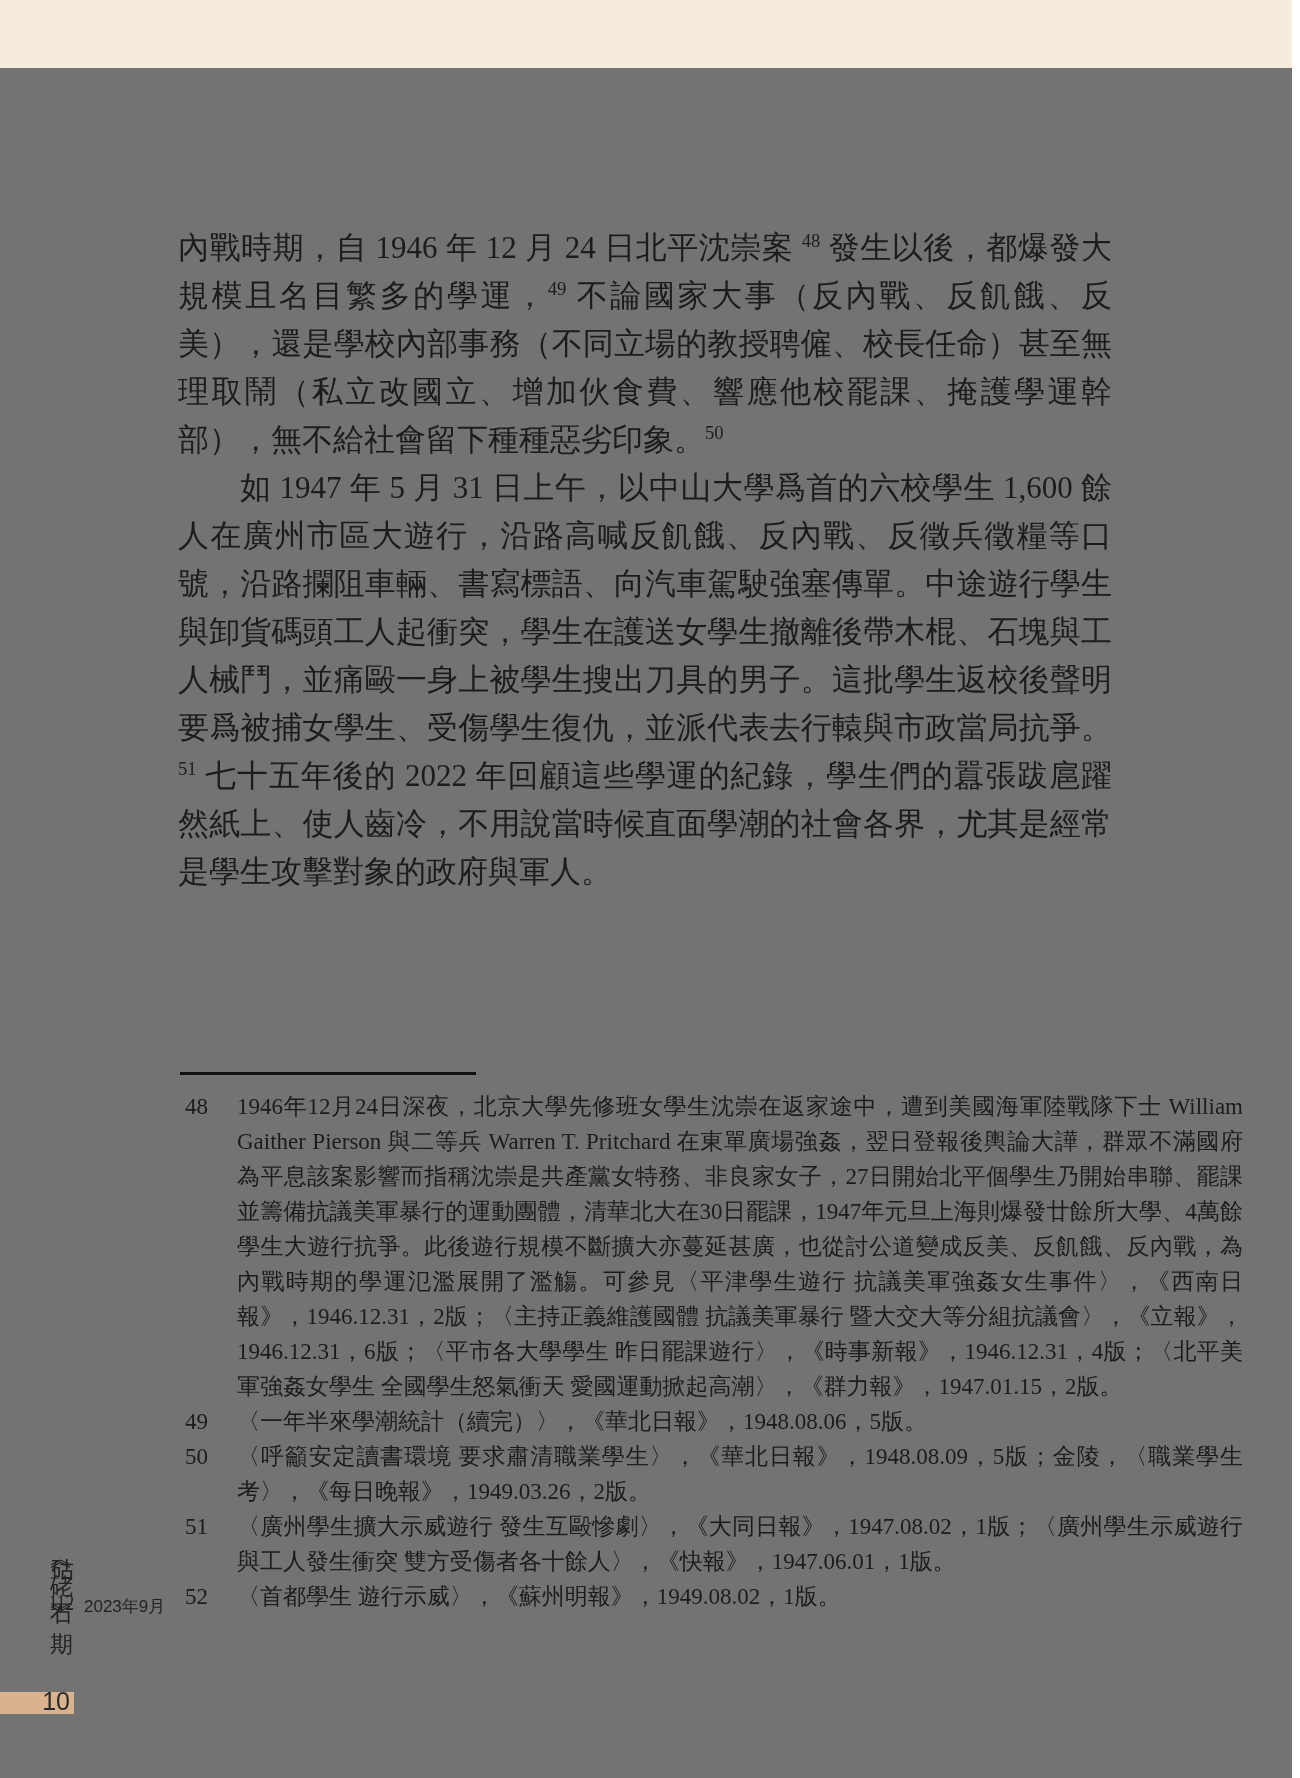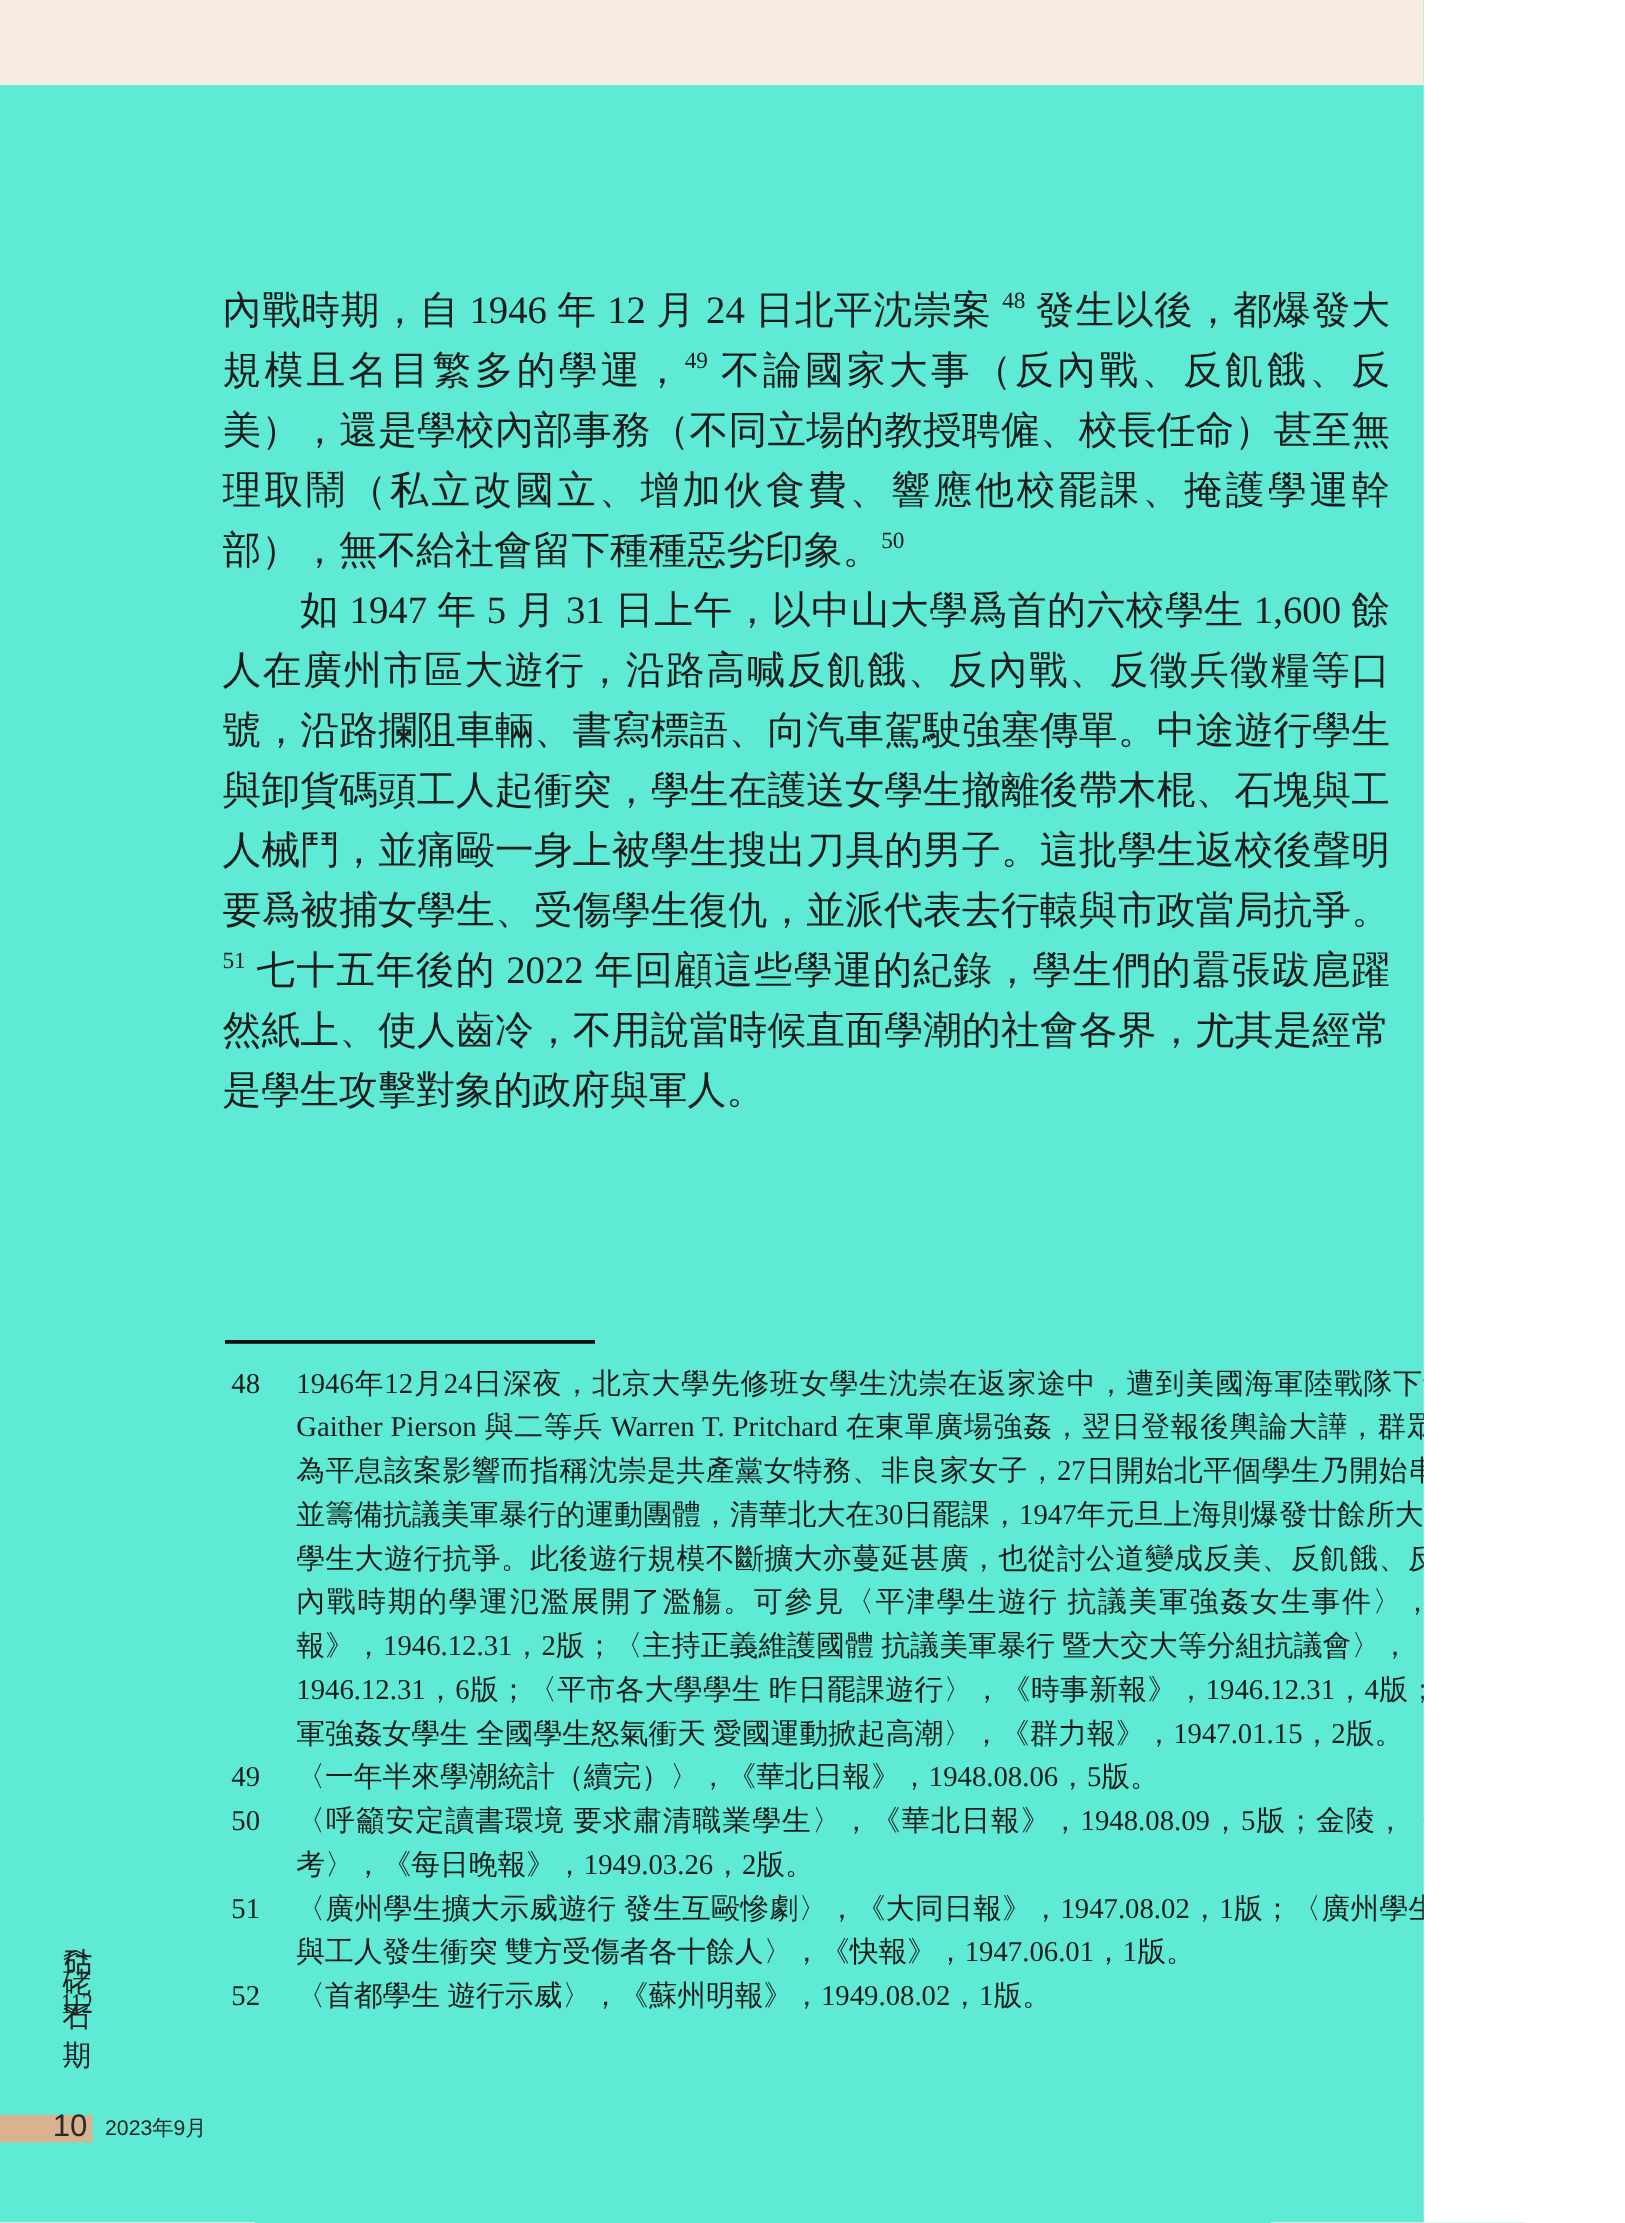--- a/index.html
+++ b/index.html
@@ -2,23 +2,23 @@
 <html><head>
 <meta charset="utf-8">
 <style>
   html, body {
     margin: 0;
     padding: 0;
     background: #ffffff;
   }
   .page {
     position: relative;
-    width: 1139px;
+    width: 1292px;
     height: 1778px;
-    background: #5eead4;
+    background: #737373;
     overflow: hidden;
     font-family: "Liberation Serif", "DejaVu Serif", serif;
     color: #1c1c1c;
     text-decoration: underline;
   }
   .top-band {
     position: absolute;
     top: 0; left: 0;
     width: 100%;
     height: 68px;
@@ -100,21 +100,21 @@
     width: 70px;
     text-align: right;
     font-size: 25px;
     line-height: 26px;
     font-family: "Liberation Sans", sans-serif;
     color: #2a2a2a;
   }
   .footer-date {
     position: absolute;
     left: 84px;
-    top: 1694px;
+    top: 1598px;
     font-size: 17px;
     line-height: 18px;
     font-family: "Liberation Sans", sans-serif;
     color: #222222;
   }
 </style>
 </head>
 <body>
 
 <div class="page">

